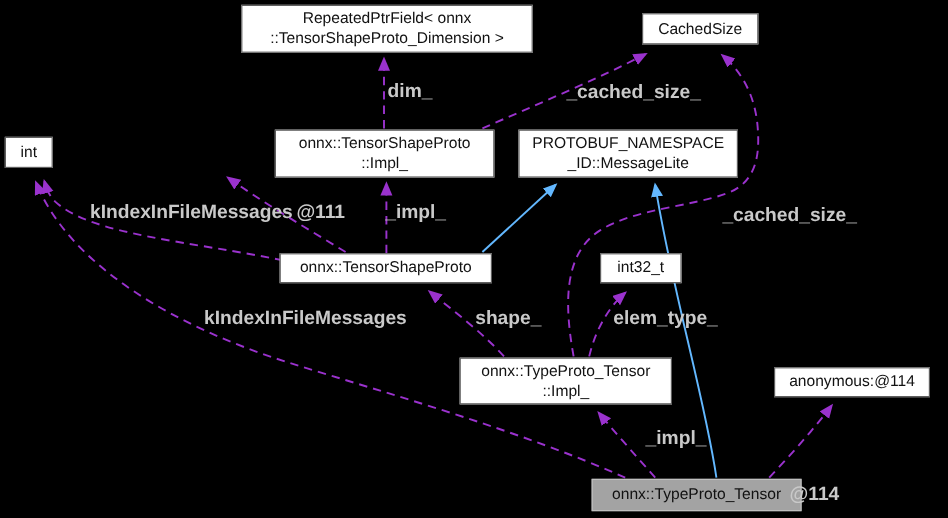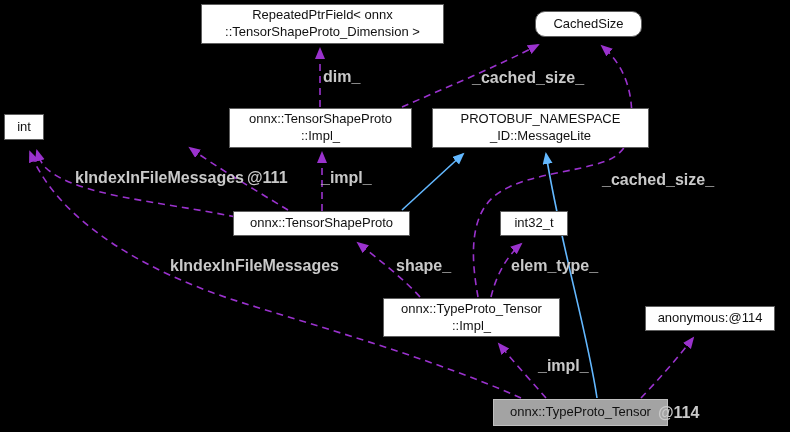--- a/index.html
+++ b/index.html
@@ -93,25 +93,25 @@
 
     <path class="edge-dashed" d="M288,210 C255,190 218,168 190,148" marker-end="url(#arrowP)"></path>
 
     <path class="edge-solid" d="M402,210 L463,154" marker-end="url(#arrowB)"></path>
 
     <path class="edge-solid" d="M597,398 C587,330 560,242 546,154" marker-end="url(#arrowB)"></path>
   </svg>
 
   <div class="node" style="left:201px; top:4px;   width:243px; height:40px;">RepeatedPtrField&lt; onnx
 ::TensorShapeProto_Dimension &gt;</div>
-  <div class="node" style="left:535px; top:11px;  width:107px;  height:26px;border-radius:10px;">CachedSize</div>
+  <div class="node" style="left:535px; top:11px;  width:97px;  height:26px;">CachedSize</div>
   <div class="node" style="left:4px;   top:114px; width:40px;  height:26px;">int</div>
   <div class="node" style="left:229px; top:108px; width:183px; height:40px;">onnx::TensorShapeProto
 ::Impl_</div>
-  <div class="node" style="left:432px; top:108px; width:217px; height:40px;">PROTOBUF_NAMESPACE
+  <div class="node" style="left:432px; top:108px; width:183px; height:40px;">PROTOBUF_NAMESPACE
 _ID::MessageLite</div>
   <div class="node" style="left:233px; top:211px; width:177px; height:25px;">onnx::TensorShapeProto</div>
   <div class="node" style="left:500px; top:211px; width:68px;  height:25px;text-align:center;">int32_t</div>
   <div class="node" style="left:383px; top:298px; width:177px; height:39px;">onnx::TypeProto_Tensor
 ::Impl_</div>
   <div class="node" style="left:645px; top:306px; width:130px; height:25px;">anonymous:@114</div>
   <div class="node selected" style="left:493px; top:399px; width:175px; height:27px;">onnx::TypeProto_Tensor</div>
 
   <div class="edge-label" style="left:323px; top:68px;">dim_</div>
   <div class="edge-label" style="left:472px; top:69px;">_cached_size_</div>

